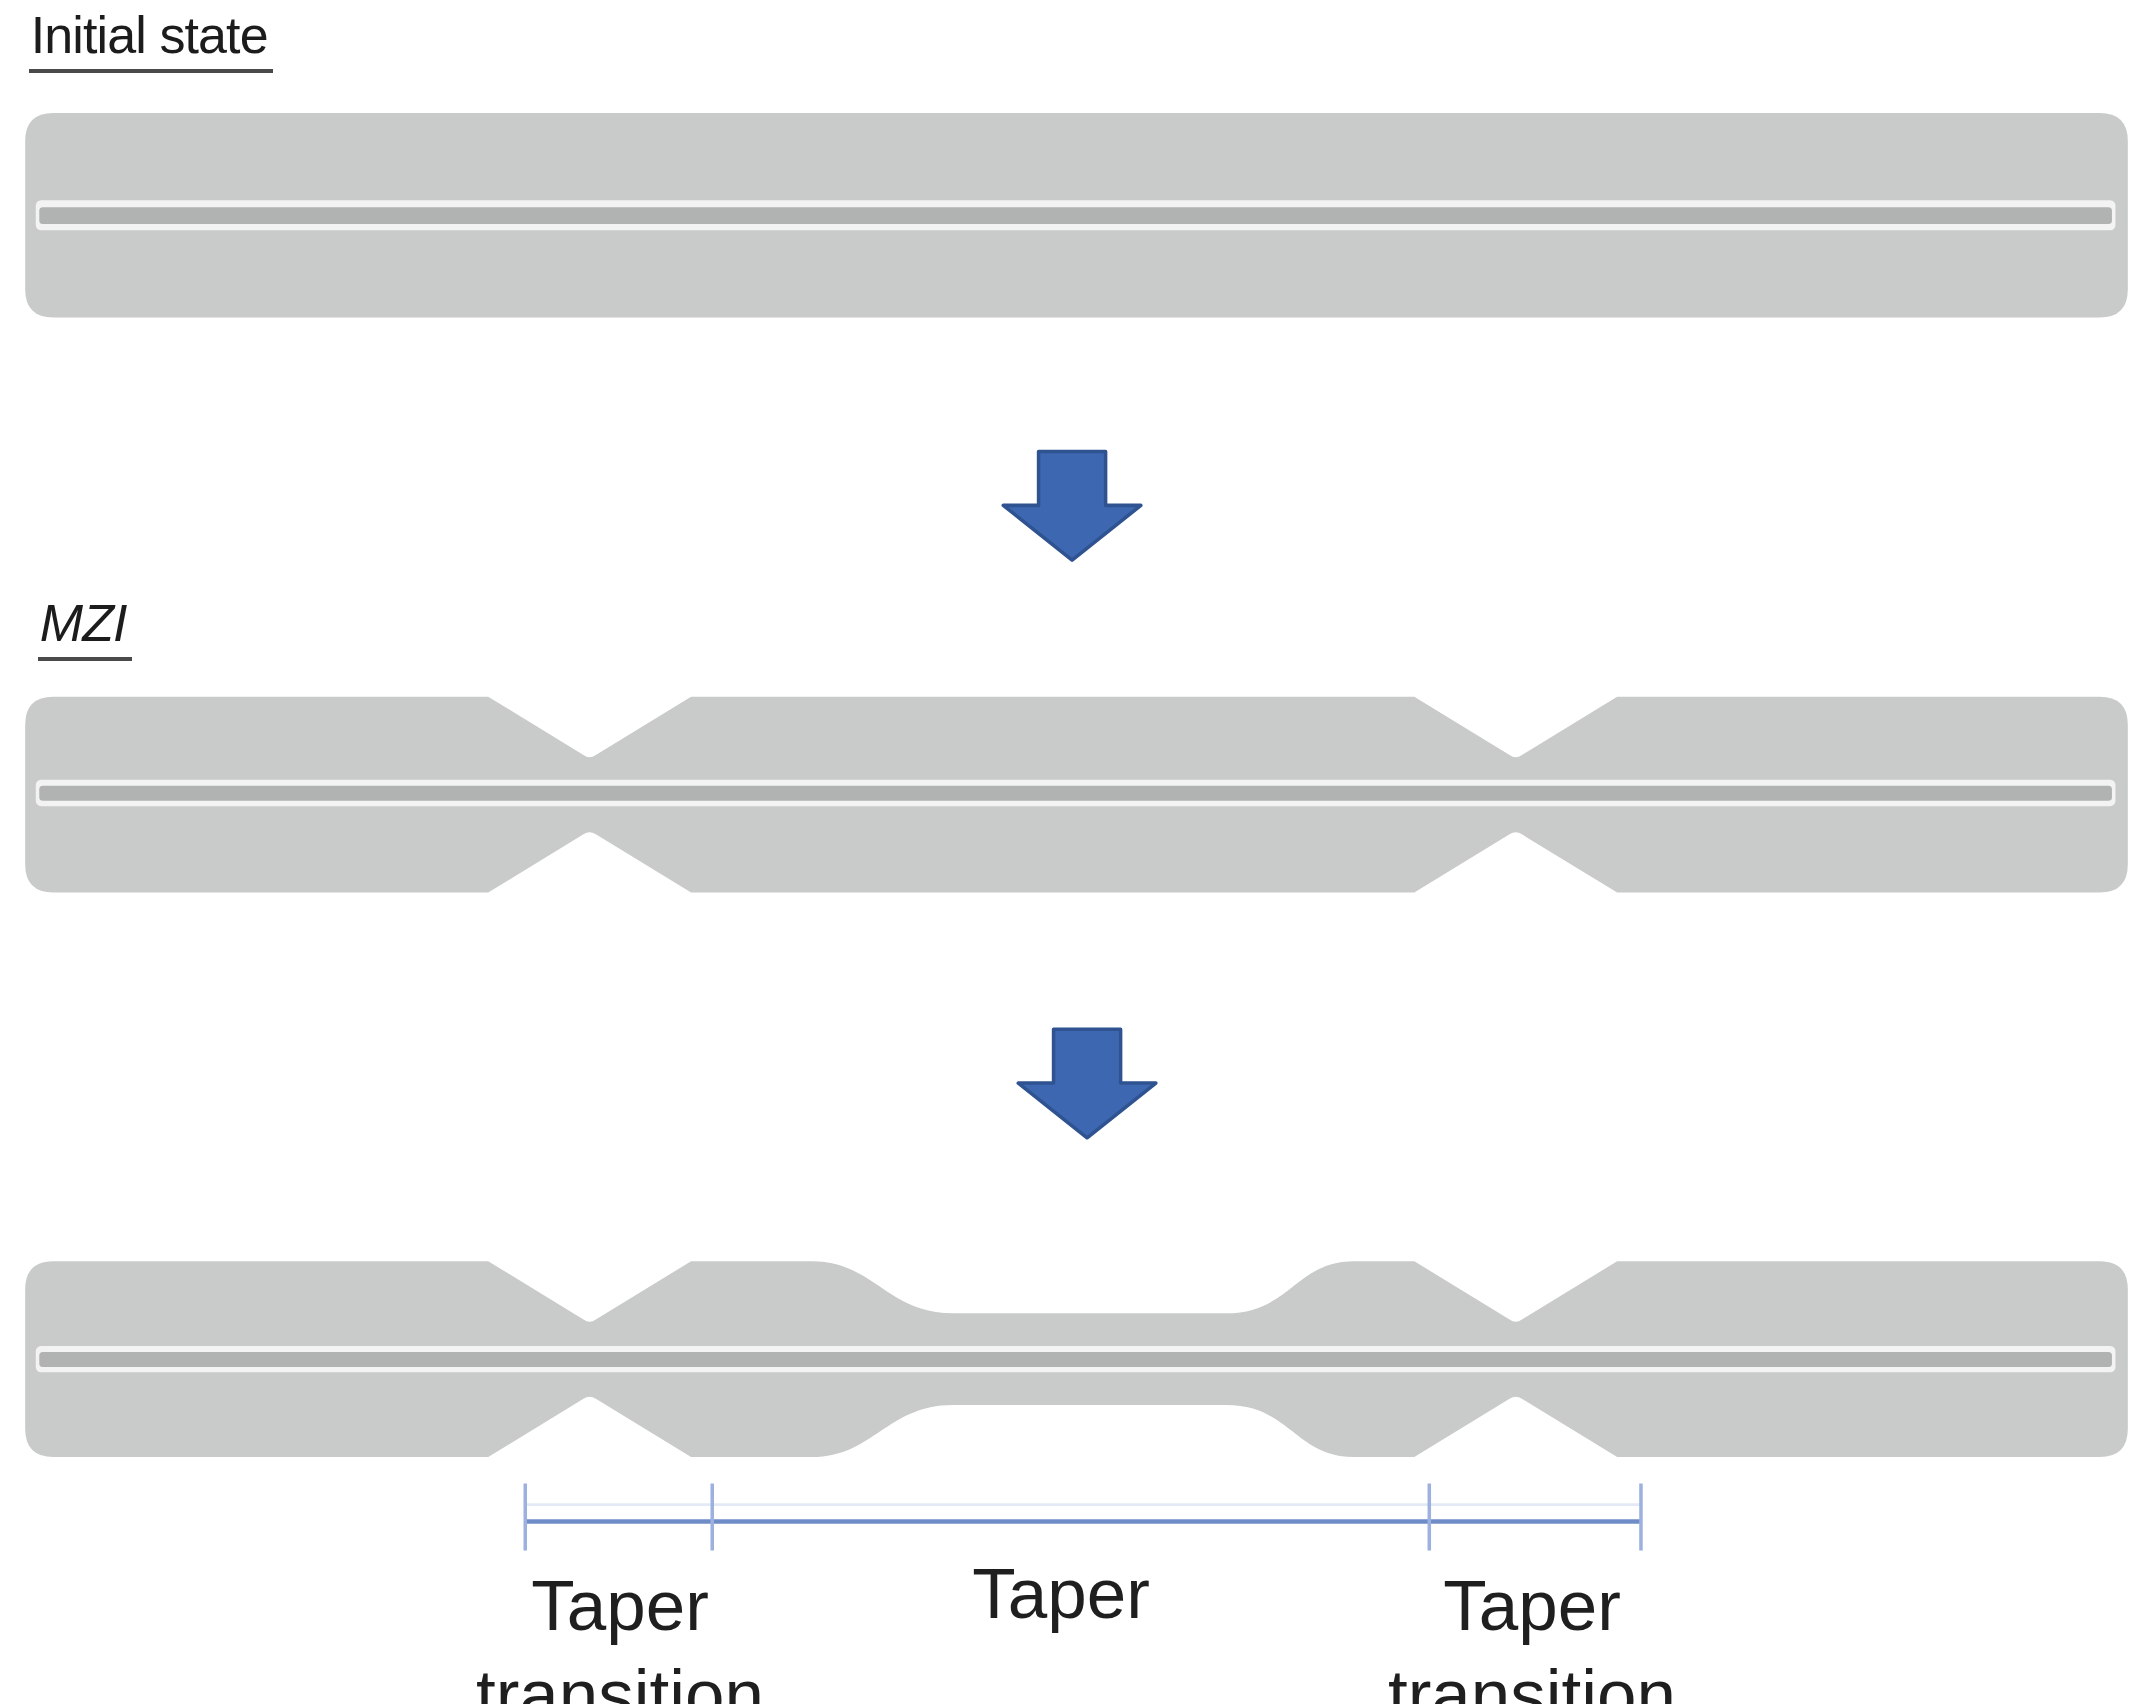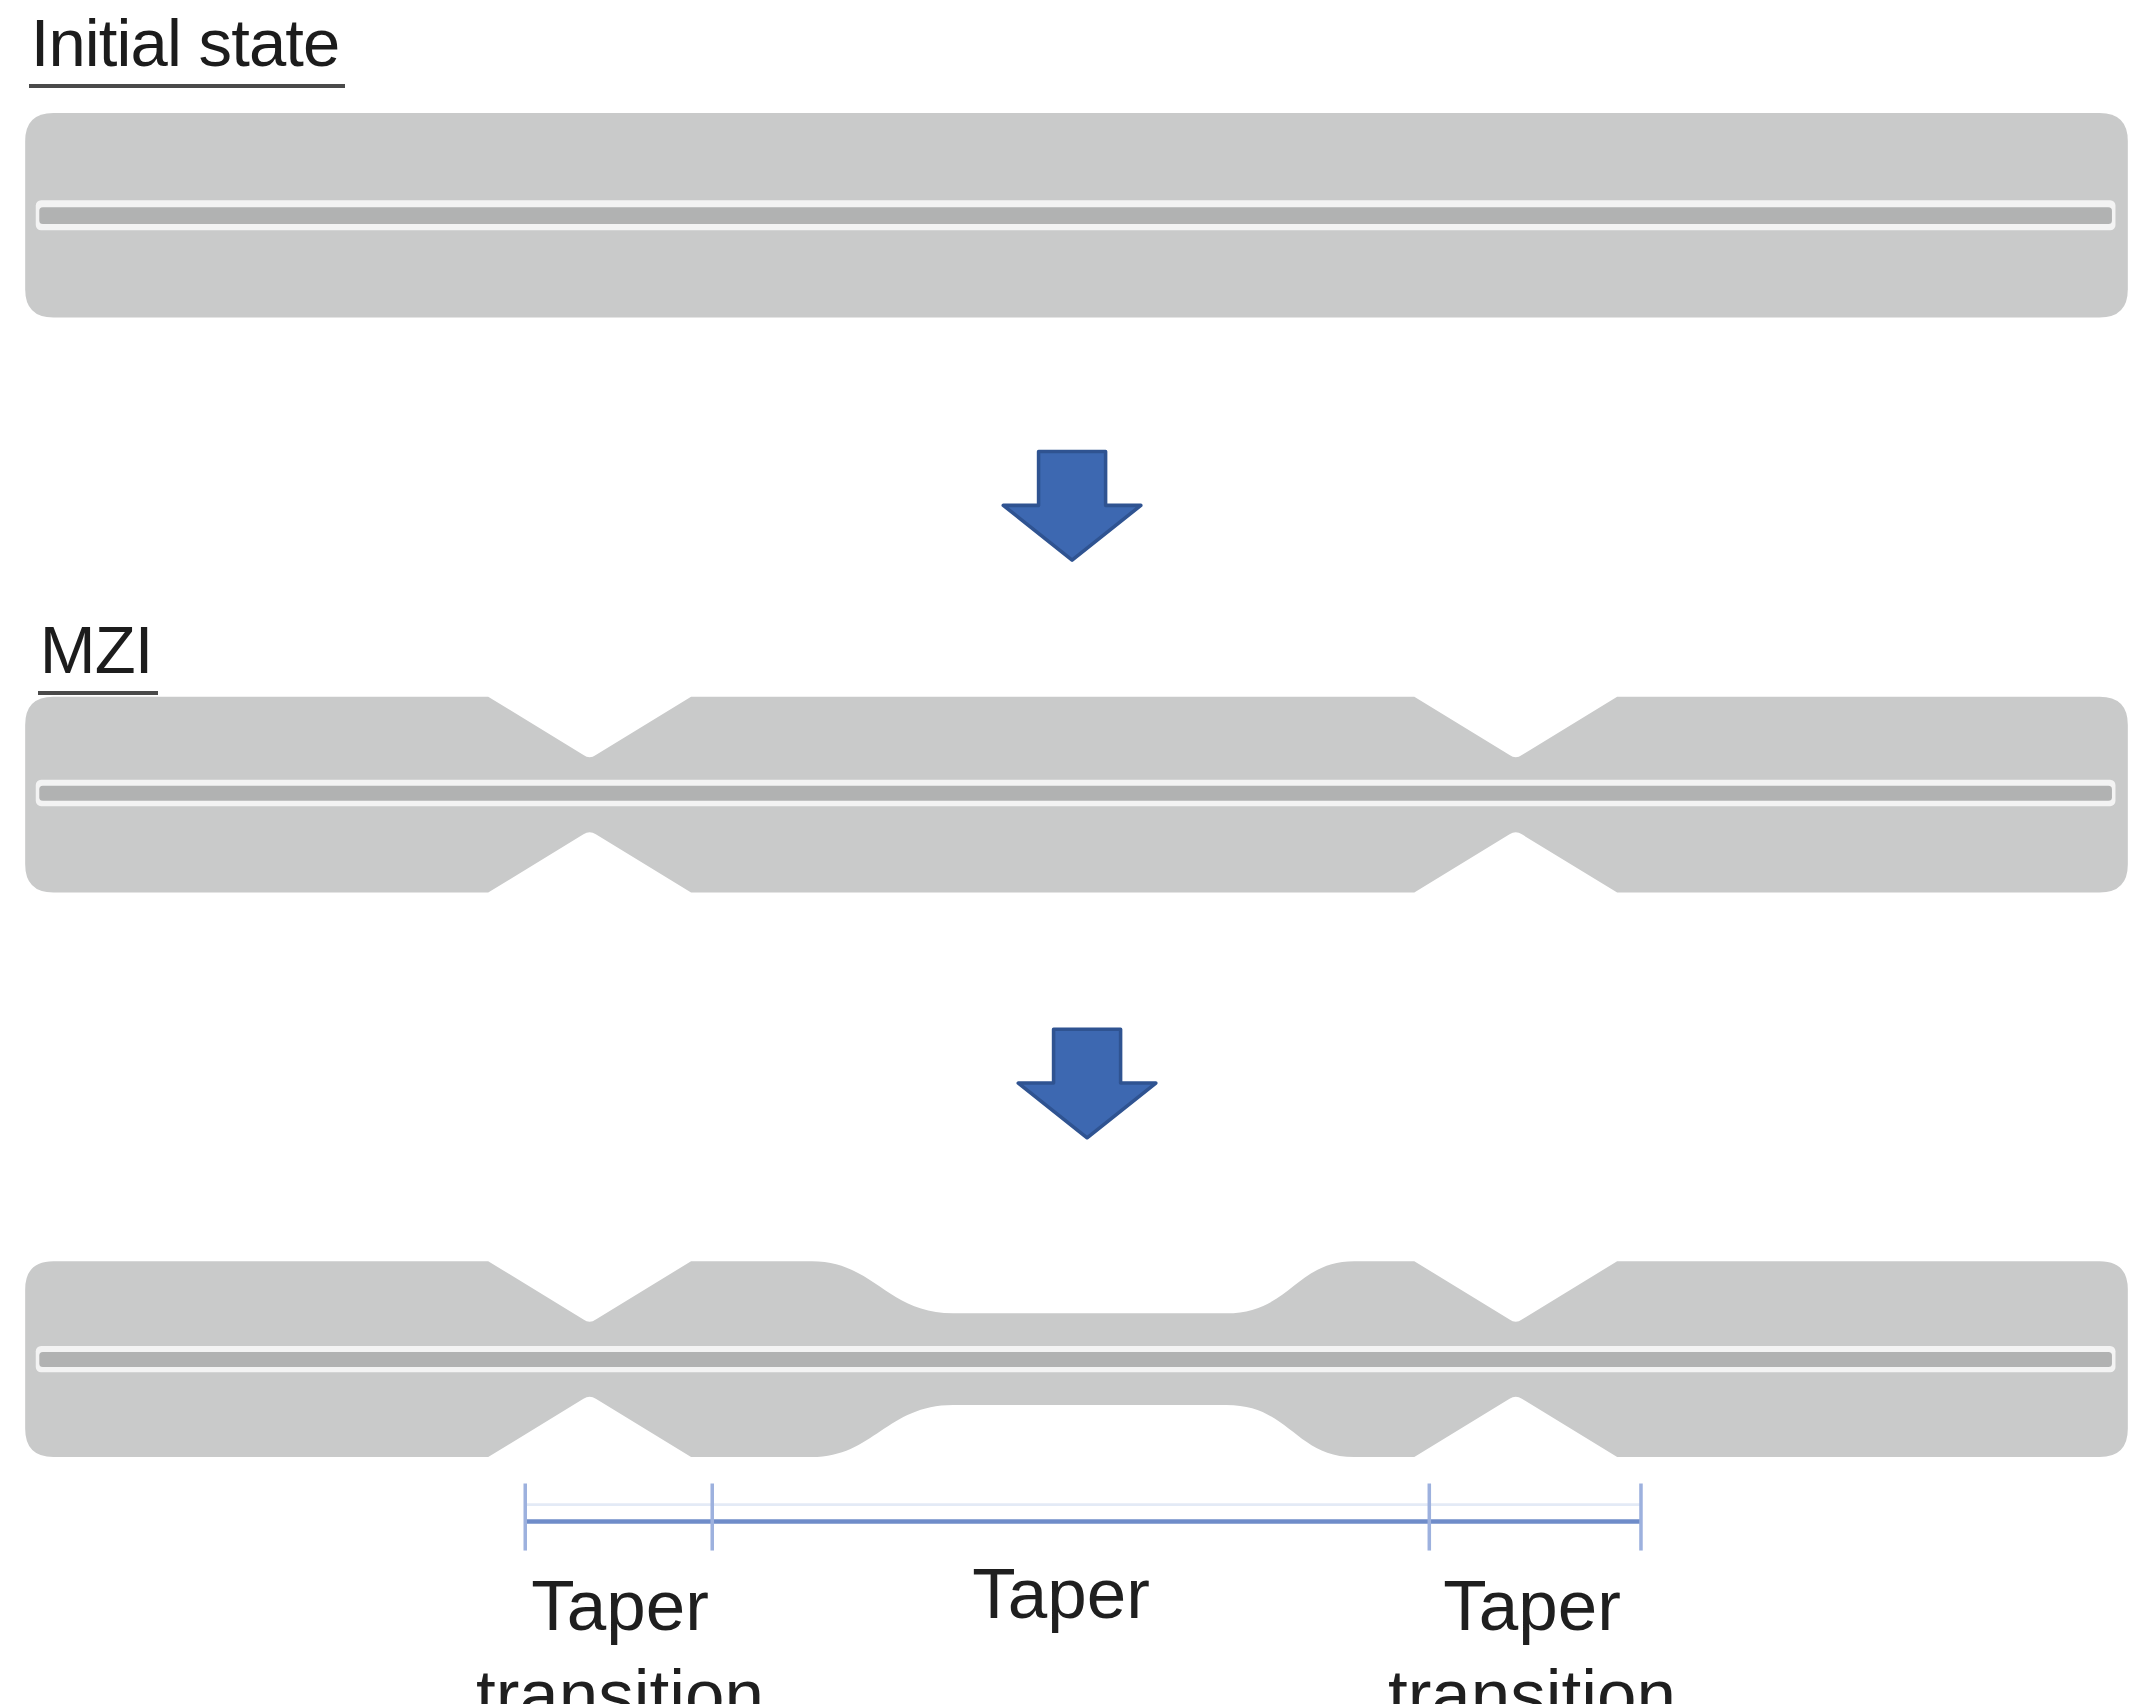--- a/index.html
+++ b/index.html
@@ -7,30 +7,30 @@
     position:relative;
     width:2153px;height:1704px;
     background:var(--background,#fff);
     overflow:hidden;
     font-family:"Liberation Sans", sans-serif;
   }
   .stage svg{position:absolute;inset:0;display:block;}
   .section-title{
     position:absolute;
     display:inline-block;
-    font-size:67px;
+    font-size:52px;
     line-height:1;
     letter-spacing:-0.9px;
     color:var(--title-text,#1c1c1c);
     border-bottom:4.4px solid var(--title-underline,#4a4a4a);
     padding:0 5.3px 8px 1.8px;
     white-space:nowrap;
   }
   #title-initial{left:29px;top:8.8px;}
-  #title-mzi{left:38px;top:616px;}
+  #title-mzi{left:38px;top:597px;font-style:italic;}
   #title-microfiber{left:25px;top:1147px;}
   .dim-label{
     position:absolute;
     width:388px;
     text-align:center;
     font-size:71px;
     line-height:1.25;
     color:var(--label-text,#1f1f1f);
     white-space:nowrap;
   }

